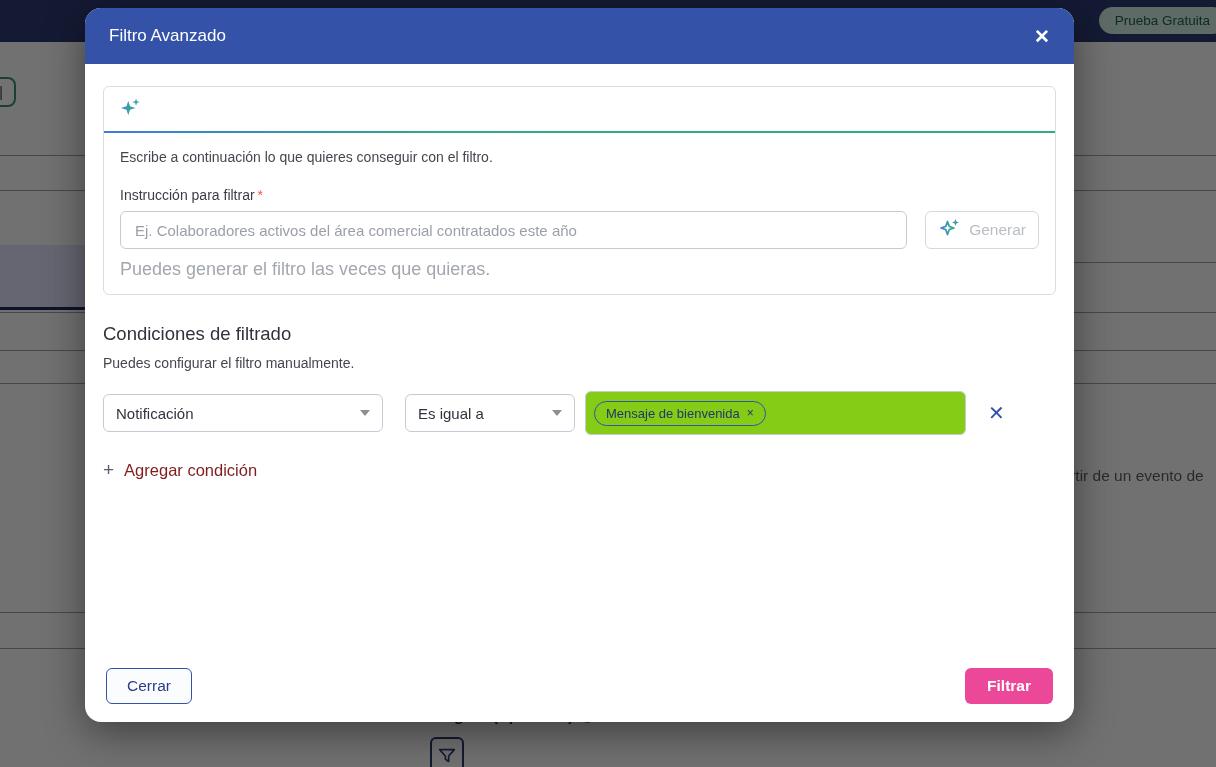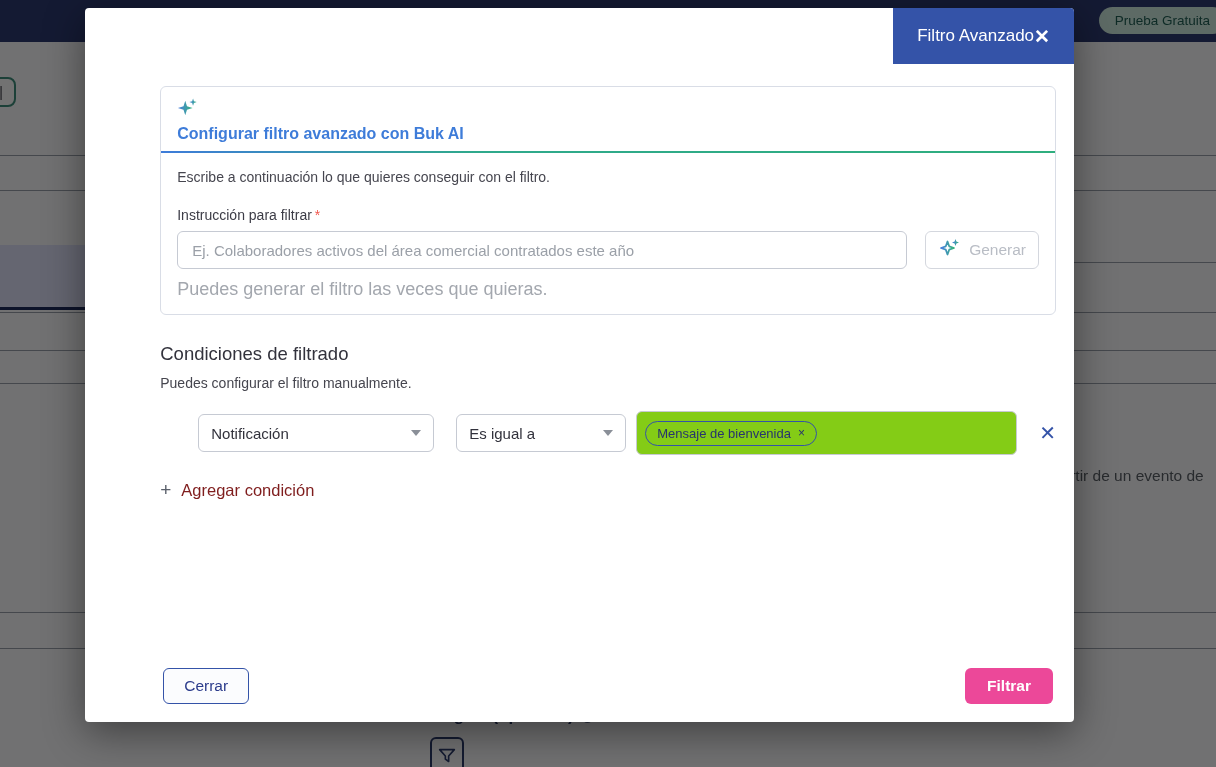--- a/index.html
+++ b/index.html
@@ -24,22 +24,22 @@
   .rules-info { font-weight:normal; font-size:15px; margin-left:6px; }
   .funnel-btn { position:absolute; top:737px; left:430px; width:34px; height:40px;
     border:2px solid #2e3c6e; border-radius:6px; background:transparent;
     display:flex; align-items:flex-start; justify-content:center; padding-top:6px; }
 
   
   .overlay { position:absolute; inset:0; background:rgba(0,0,0,0.55); z-index:5; }
 
   
   .modal { position:absolute; left:85px; top:8px; width:989px; height:714px; z-index:10;
-    background:#fff; border-radius:4px; overflow:hidden; display:flex; flex-direction:column;
-    box-shadow:0 10px 40px rgba(0,0,0,0.45);align-items:flex-end; }
+    background:#fff; border-radius:16px; overflow:hidden; display:flex; flex-direction:column;
+    box-shadow:0 10px 40px rgba(0,0,0,0.45); }
   .modal-header { background:#3453a8; color:#fff; height:56px; flex:0 0 56px;
     display:flex; align-items:center; justify-content:space-between; padding:0 24px;
     font-size:17px; }
   .modal-close { color:#fff; font-size:19px; font-weight:bold; cursor:pointer; line-height:1; }
   .modal-body { flex:1; display:flex; flex-direction:column; padding:22px 18px 18px; }
 
   
   .ai-card { border:1px solid #d9dde6; border-radius:6px; overflow:hidden; }
   .ai-card-head { padding:10px 16px 8px; }
   .ai-card-title { color:#3e7cd9; font-size:16px; font-weight:bold; margin-top:2px; }
@@ -58,21 +58,21 @@
     display:flex; align-items:center; justify-content:center; gap:7px; padding:0 12px; }
   .helper { color:#a3a7ae; font-size:18px; margin-top:10px; }
 
   
   .cond-title { color:#32323c; font-size:18.5px; margin-top:28px; }
   .cond-sub { color:#46464f; font-size:14px; margin-top:10px; }
   .cond-row { display:flex; align-items:center; margin-top:20px; }
   .select { height:38px; border:1px solid #c6cad3; border-radius:6px; background:#fff;
     display:flex; align-items:center; justify-content:space-between; padding:0 12px;
     font-size:15px; color:#32323c; }
-  .select-field { width:236px;margin-left:38px; }
+  .select-field { width:280px; }
   .select-op { width:170px; margin-left:22px; }
   .caret { width:0; height:0; border-left:5px solid transparent; border-right:5px solid transparent;
     border-top:6px solid #8a8f98; }
   .tag-input { width:381px; height:44px; margin-left:10px; border:1px solid #c6cad3;
     border-radius:6px; display:flex; align-items:center; padding:0 8px; background:#84cc16; }
   .chip { display:inline-flex; align-items:center; gap:7px; border:1px solid #3453a8;
     color:#27346e; border-radius:14px; padding:4px 11px; font-size:13px; white-space:nowrap; }
   .chip-x { font-size:12px; cursor:pointer; }
   .row-remove { margin-left:22px; color:#3453a8; font-size:20px; cursor:pointer; line-height:1; }
   .add-cond { display:flex; align-items:center; gap:10px; margin-top:24px; font-size:16.5px; cursor:pointer; }
@@ -139,21 +139,20 @@
             <defs>
               <linearGradient id="grad-fill" x1="0" y1="0" x2="1" y2="0">
                 <stop offset="0" stop-color="#4a7fe0"></stop>
                   <stop offset="1" stop-color="#35b57a"></stop>
               </linearGradient>
             </defs>
             <path d="M9 4 L10.9 10.1 L17 12 L10.9 13.9 L9 20 L7.1 13.9 L1 12 L7.1 10.1 Z" fill="url(#grad-fill)"></path>
             <path d="M17.5 1.5 L18.5 4.5 L21.5 5.5 L18.5 6.5 L17.5 9.5 L16.5 6.5 L13.5 5.5 L16.5 4.5 Z" fill="url(#grad-fill)"></path>
           </svg>
         </span>
-        <div class="ai-card-title">Configurar filtro avanzado con Buk AI</div>
       </div>
       <div class="ai-underline"></div>
       <div class="ai-card-body">
         <div class="ai-desc">Escribe a continuación lo que quieres conseguir con el filtro.</div>
         <div class="field-label">
           <span>Instrucción para filtrar</span><span class="req">*</span>
         </div>
         <div class="input-row">
           <input class="text-input" type="text" placeholder="Ej. Colaboradores activos del área comercial contratados este año" style="">
           <button class="generate-btn" disabled="">

